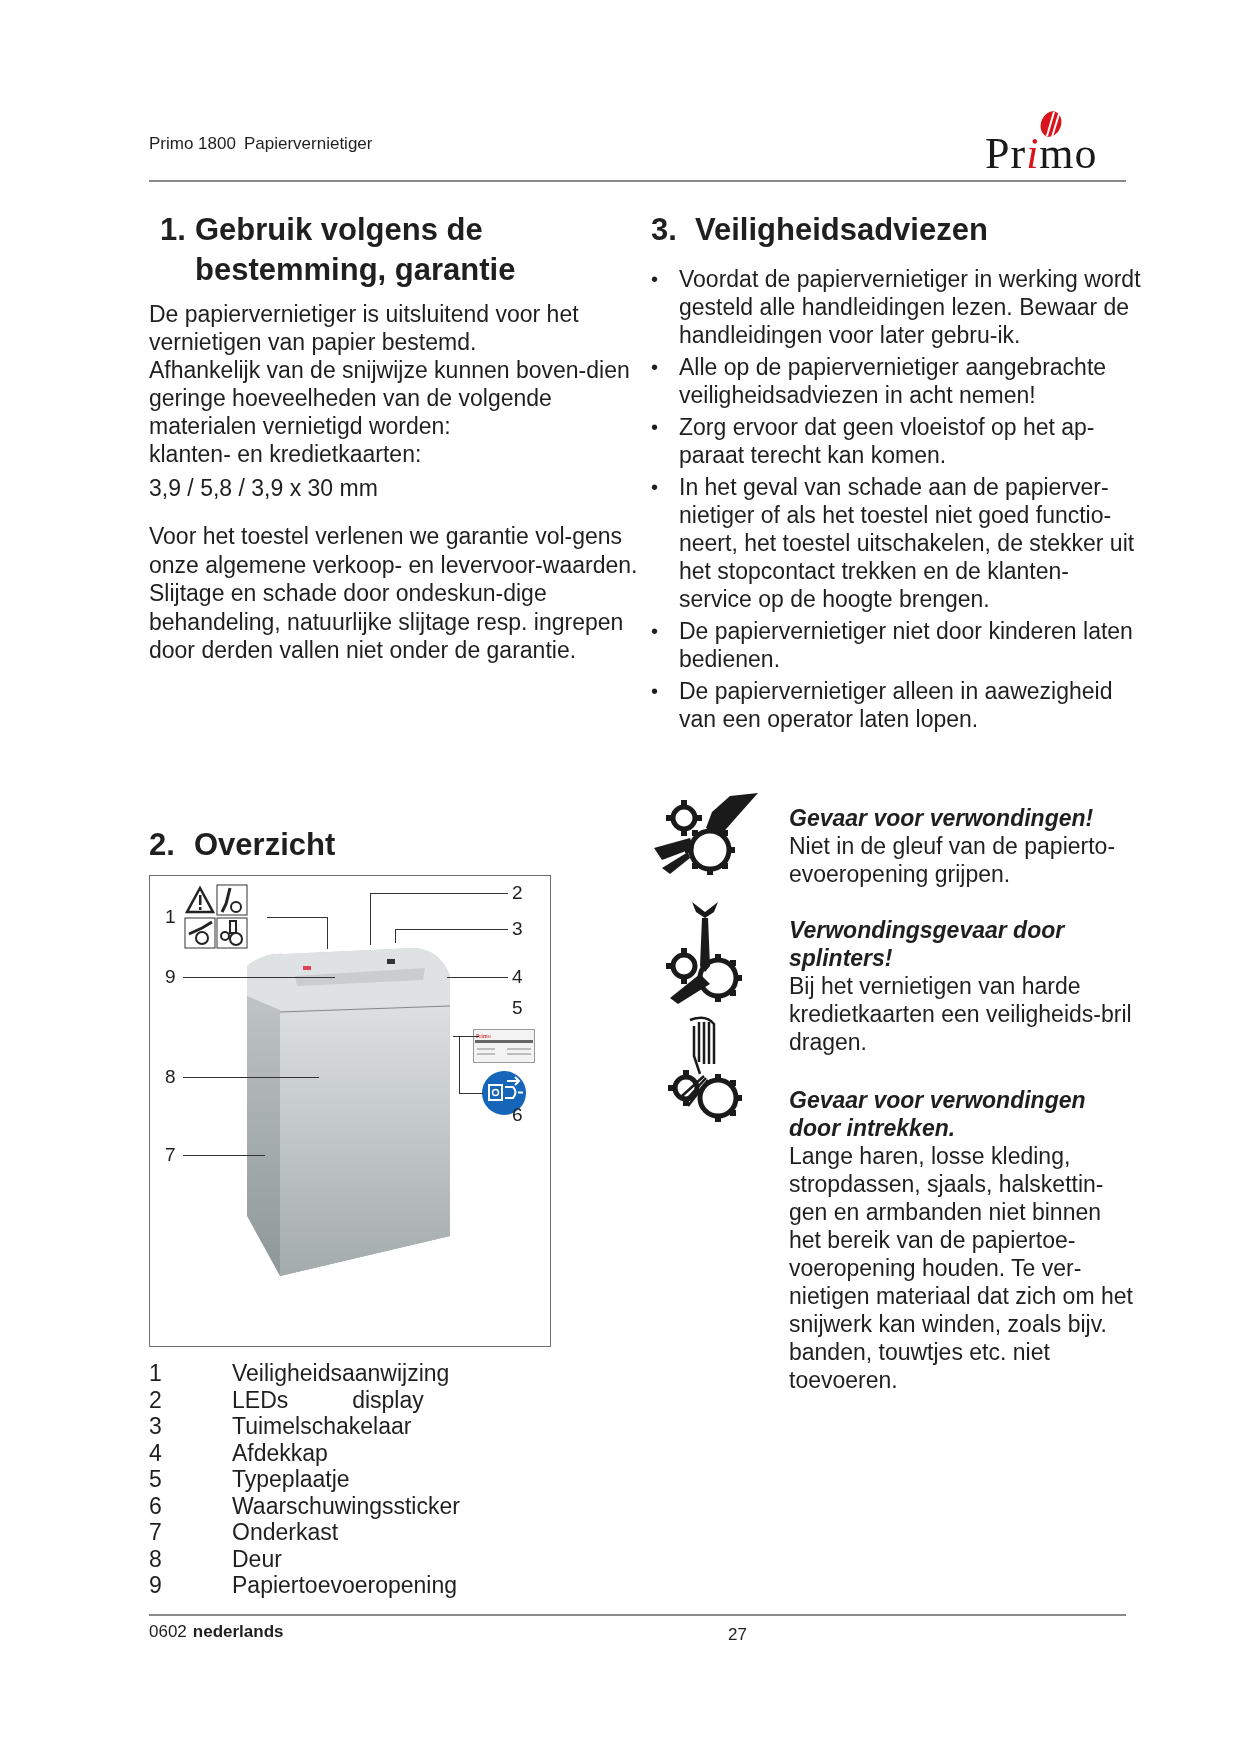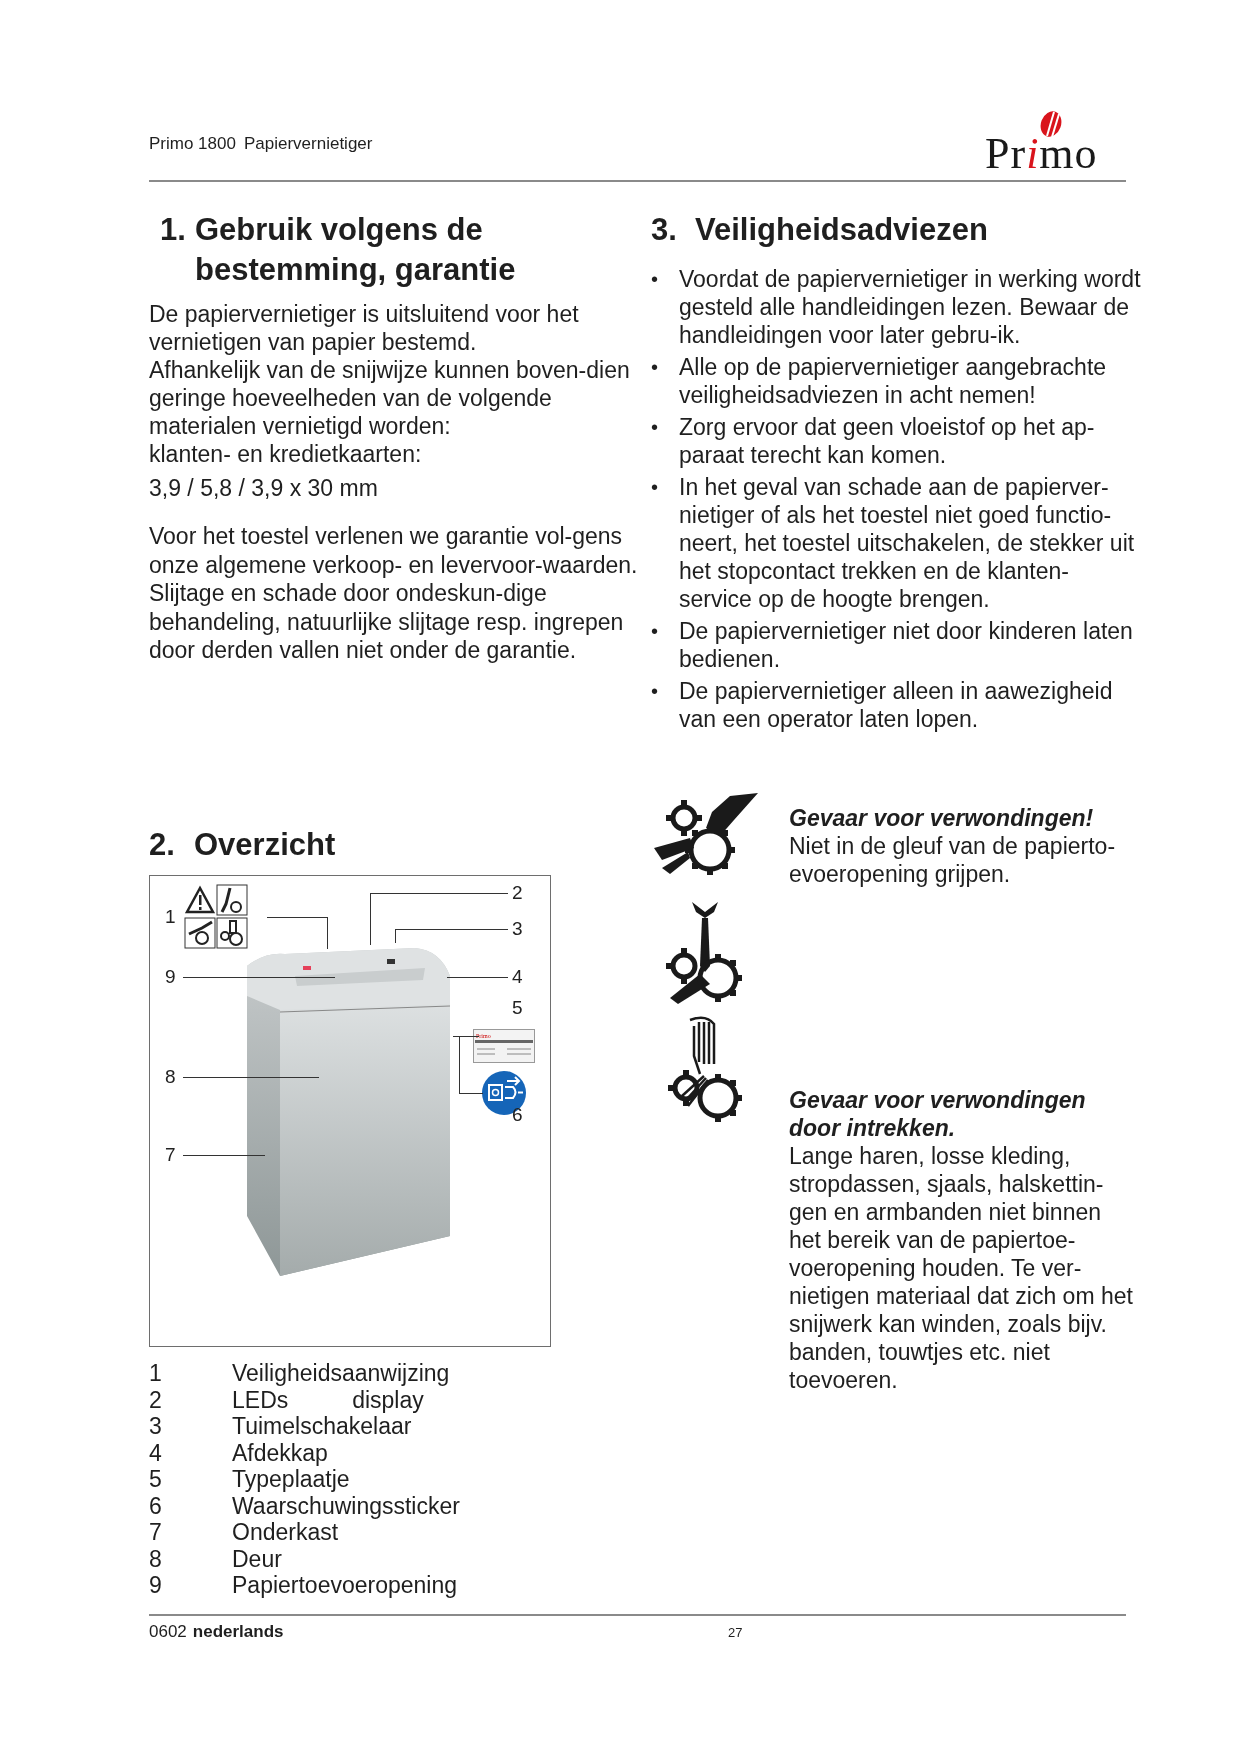--- a/index.html
+++ b/index.html
@@ -43,21 +43,21 @@
   .legend-row { display: flex; }
   .legend-num { width: 83px; }
 
   .hazard { left: 650px; width: 480px; }
   .hazard .icon { position: absolute; left: 0; top: 0; }
   .hazard .text { position: absolute; left: 139px; top: 16px; width: 345px; font-size: 23px; line-height: 28px; }
   .hazard .title { font-weight: bold; font-style: italic; display: block; }
 
   .footer-left { left: 149px; top: 1622px; font-size: 17px; }
   .footer-left b { font-size: 17px; margin-left: 6px; }
-  .footer-page { left: 728px; top: 1625px; font-size: 13px; }
+  .footer-page { left: 728px; top: 1625px; font-size: 17px; }
 </style>
 </head>
 <body>
 
 <div class="abs header-left">
   <b>Primo 1800</b><span>Papiervernietiger</span>
 </div>
 <div class="abs logo">
   <svg class="logo-mark" width="28" height="28" viewBox="0 0 28 28">
     <ellipse cx="14" cy="14" rx="10" ry="13" fill="#d9141c" transform="rotate(20 14 14)"></ellipse>
@@ -272,20 +272,24 @@
       <rect x="31" y="48" width="6" height="6"></rect>
         <rect x="16" y="63" width="6" height="6"></rect>
         <rect x="31" y="78" width="6" height="6"></rect>
       <rect x="65" y="54" width="6" height="6"></rect>
         <rect x="65" y="96" width="6" height="6"></rect>
         <rect x="86" y="75" width="6" height="6"></rect>
       <rect x="80" y="60" width="6" height="6"></rect>
         <rect x="80" y="90" width="6" height="6"></rect>
     </g>
   </svg>
+  <div class="text">
+    <span class="title">Verwondingsgevaar door splinters!</span>
+    <span>Bij het vernietigen van  harde kredietkaarten een veiligheids-bril dragen.</span>
+  </div>
 </div>
 
 <div class="abs hazard" style="top:1070px;height:320px">
   <svg class="icon" width="110" height="115" viewBox="0 0 110 115" style="top:-54px">
     <g fill="none" stroke="#1a1a1a" stroke-width="2.5">
       <path d="M40 4 Q56 -2 64 8 L64 48"></path>
       <path d="M44 10 L44 40 L50 58"></path>
       <path d="M49 6 L49 46"></path>
         <path d="M54 6 L54 48"></path>
         <path d="M59 6 L59 48"></path>

